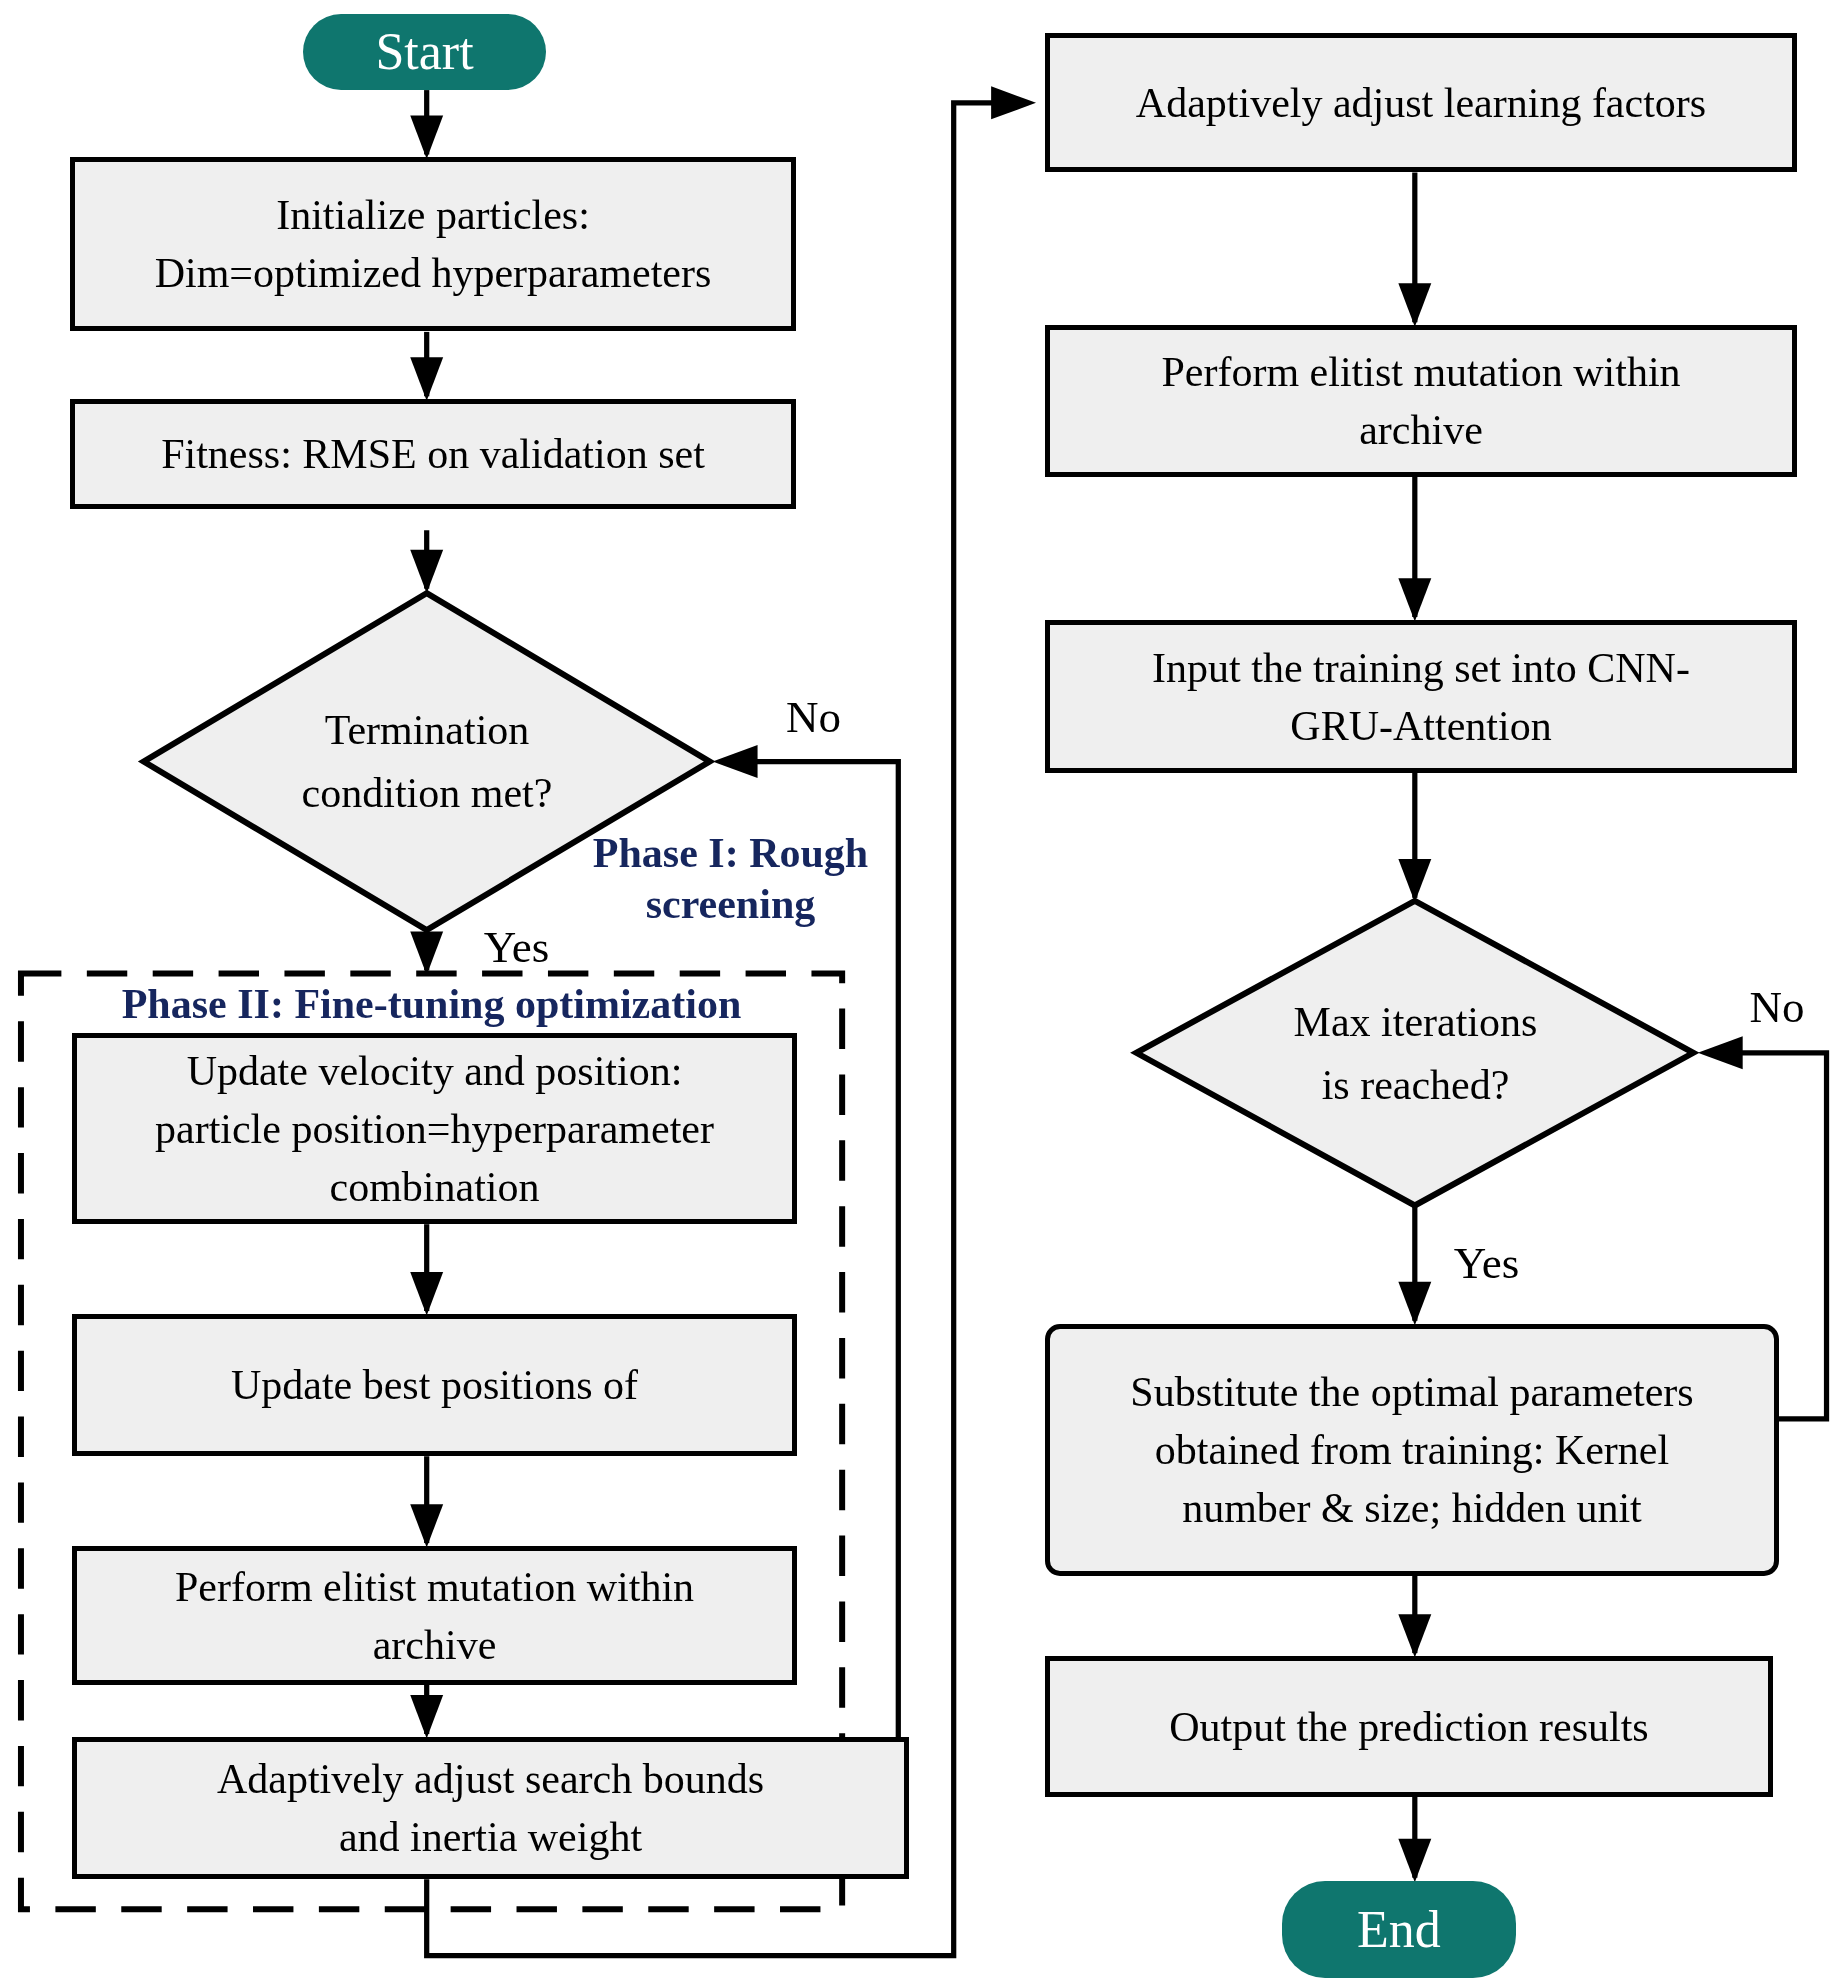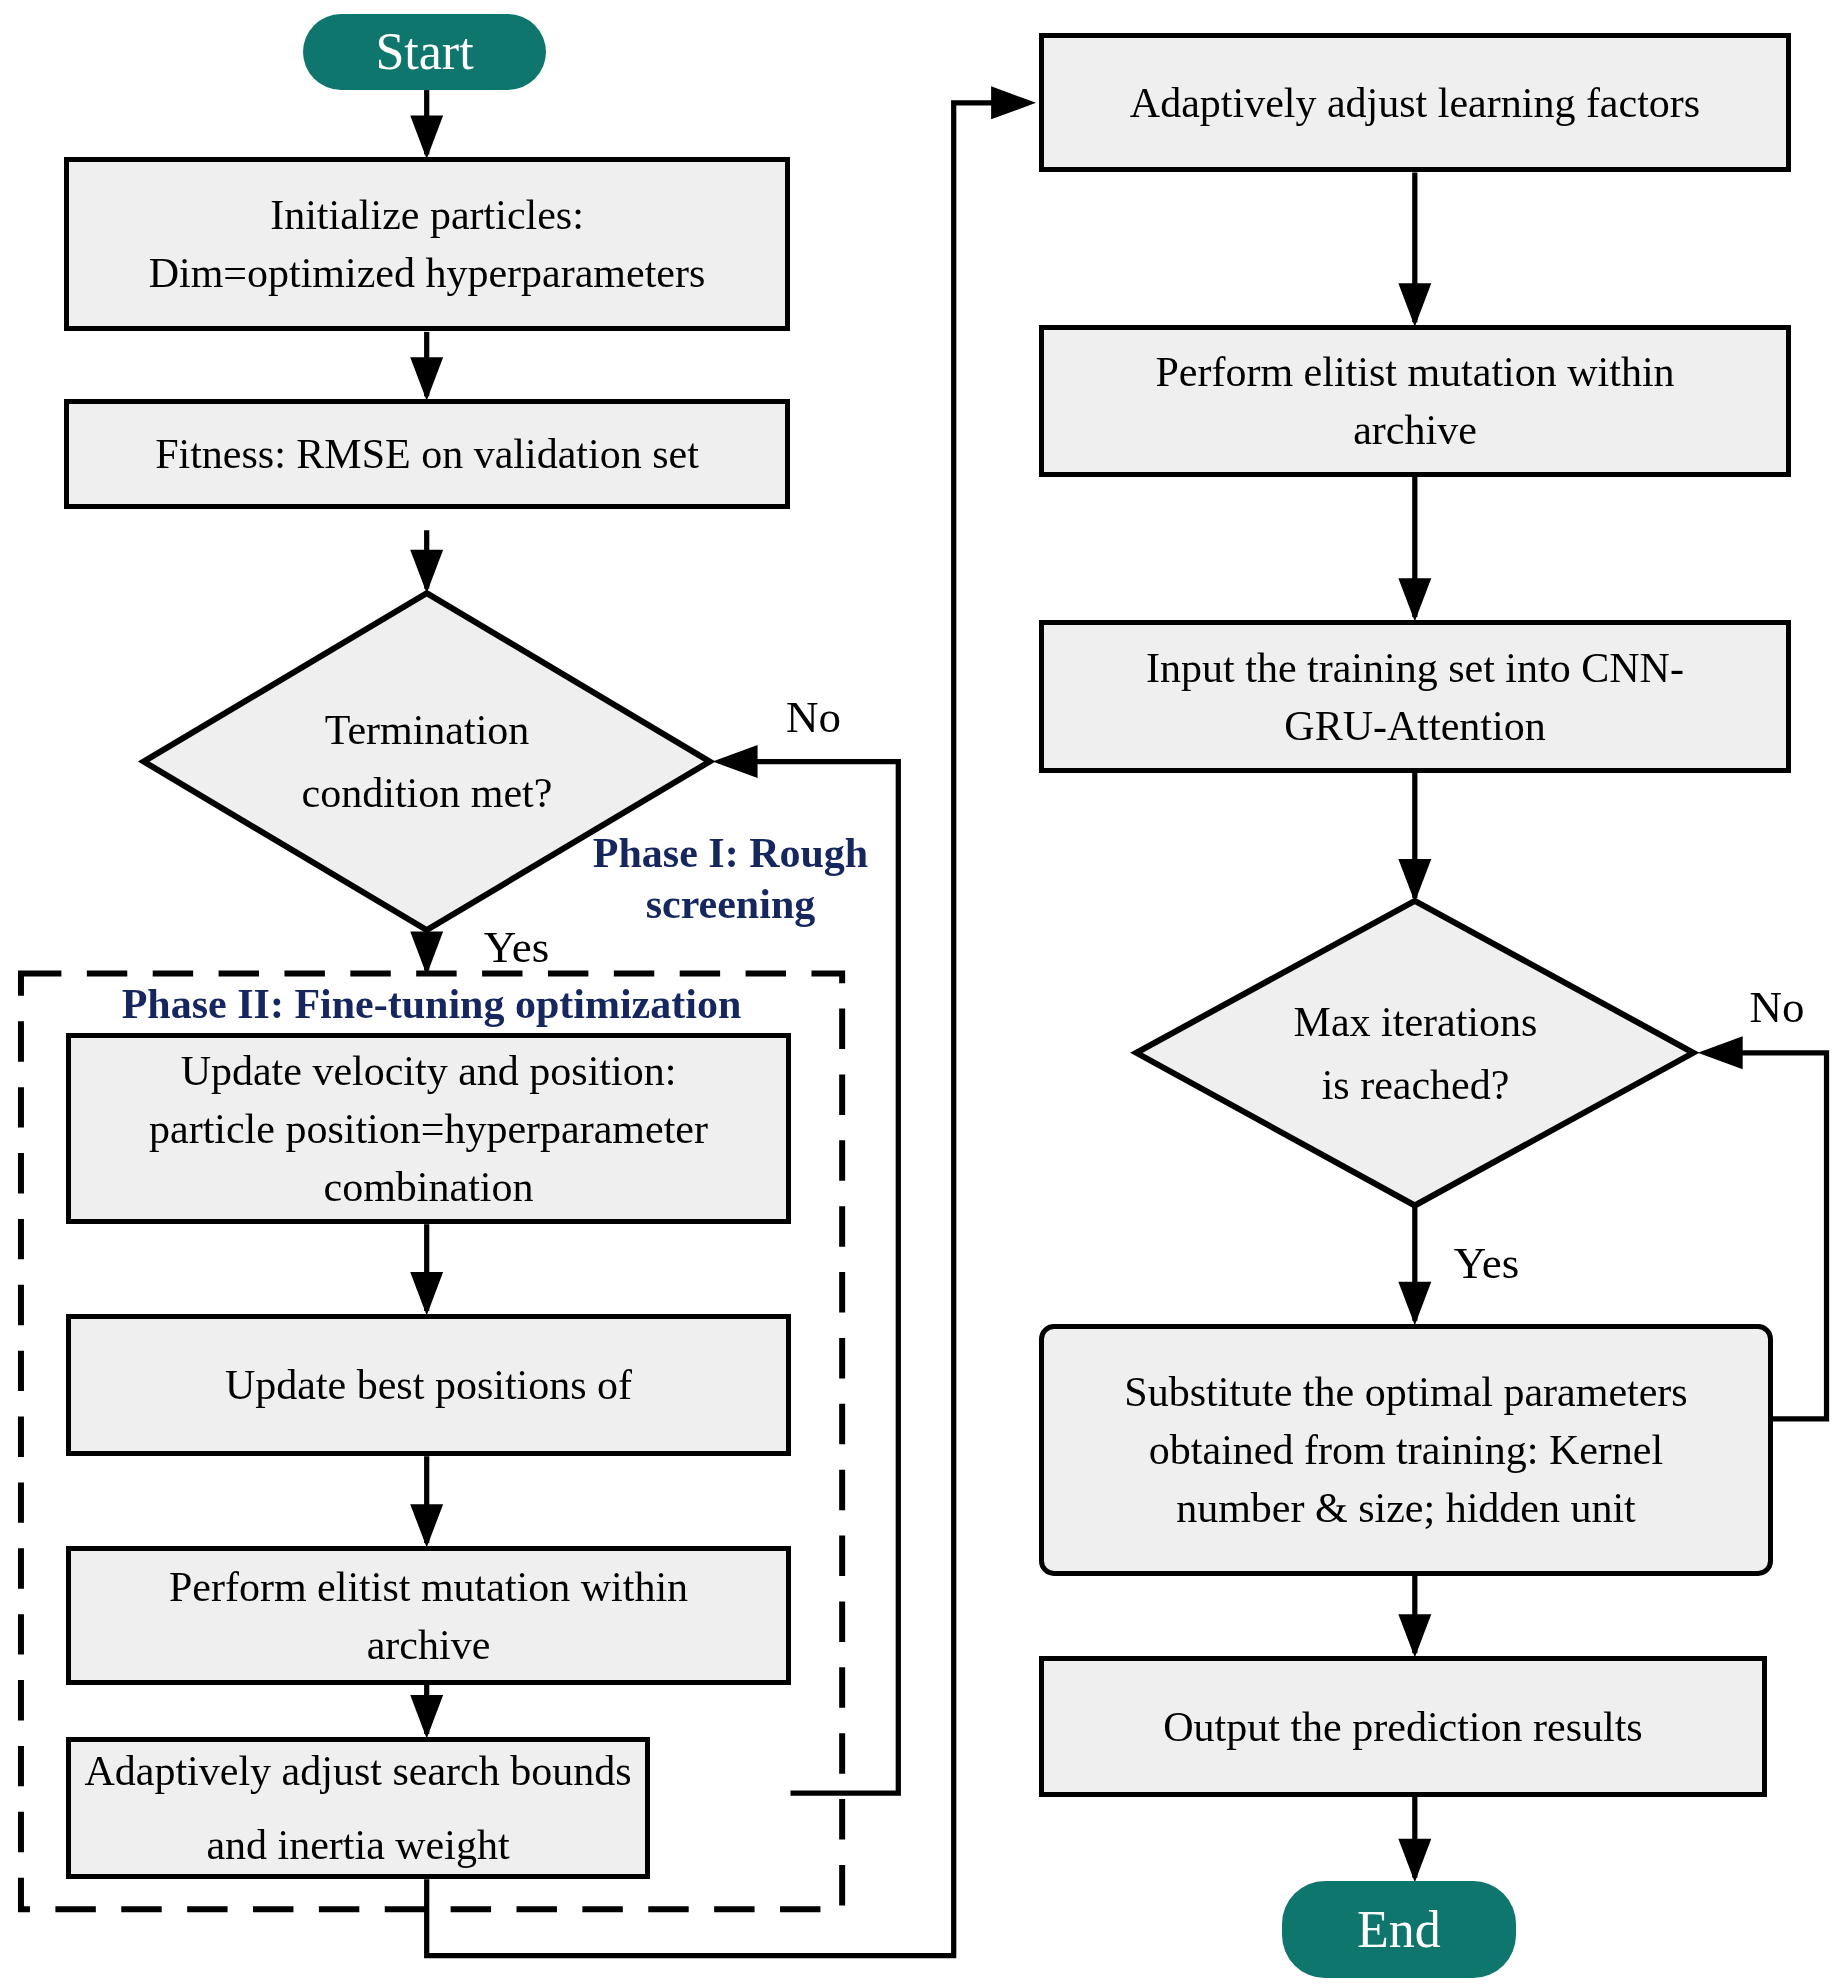--- a/index.html
+++ b/index.html
@@ -12,20 +12,21 @@
     overflow:hidden;
   }
   .layer{position:absolute;left:0;top:0;width:1843px;height:1985px;}
   .node{
     position:absolute;
     background:#efefef;
     border:5.2px solid #000;
     box-sizing:border-box;
     display:flex;flex-direction:column;justify-content:center;align-items:center;
     text-align:center;
+    margin-left:6px;
   }
   .node .bline{font-size:42px;line-height:58px;white-space:nowrap;}
   .terminal{
     position:absolute;
     background:#0f766e;
     color:#fff;
     display:flex;justify-content:center;align-items:center;
     font-size:52px;
   }
   .dtext{
@@ -133,21 +134,21 @@
 
   <div class="node" style="left:66px;top:1314px;width:725px;height:142px;">
     <div class="bline">Update best positions of</div>
   </div>
 
   <div class="node" style="left:66px;top:1546px;width:725px;height:139px;">
     <div class="bline">Perform elitist mutation within</div>
     <div class="bline">archive</div>
   </div>
 
-  <div class="node" style="left:66px;top:1737px;width:584px;height:142px;justify-content:space-between;">
+  <div class="node" style="left:66px;top:1737px;width:837px;height:142px;">
     <div class="bline">Adaptively adjust search bounds</div>
     <div class="bline">and inertia weight</div>
   </div>
 
   <div class="node" style="left:1039px;top:33px;width:752px;height:139px;">
     <div class="bline">Adaptively adjust learning factors</div>
   </div>
 
   <div class="node" style="left:1039px;top:325px;width:752px;height:152px;">
     <div class="bline">Perform elitist mutation within</div>

